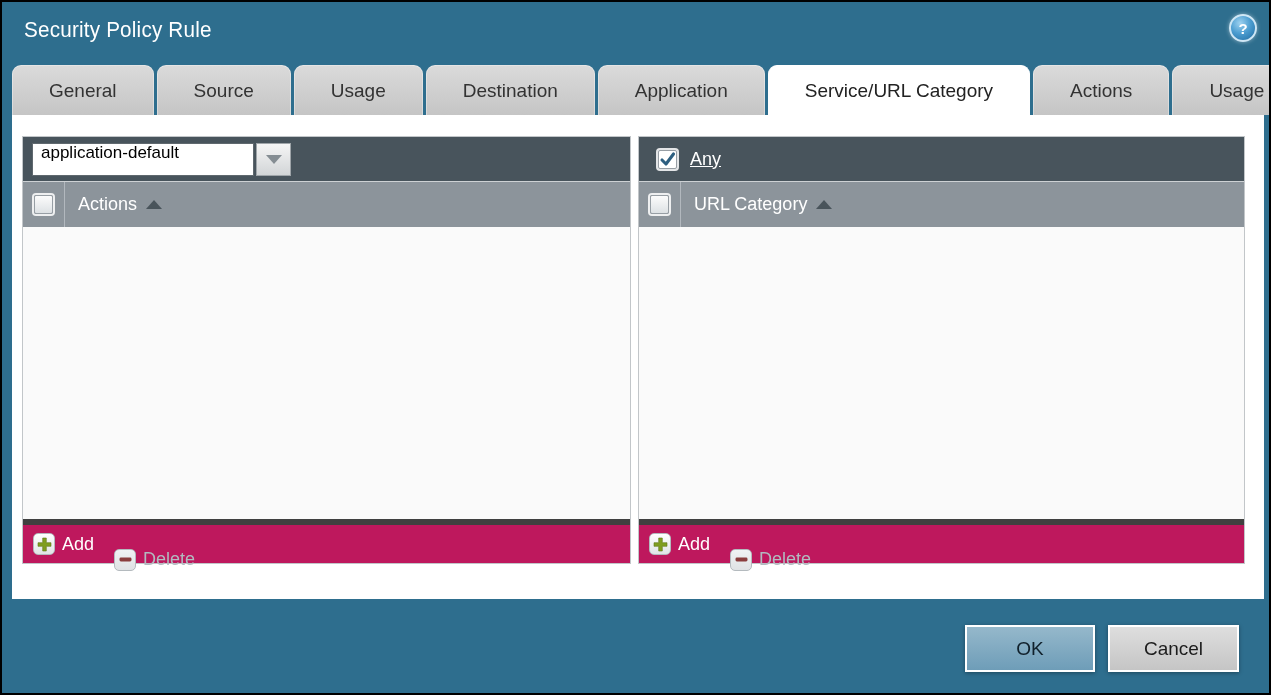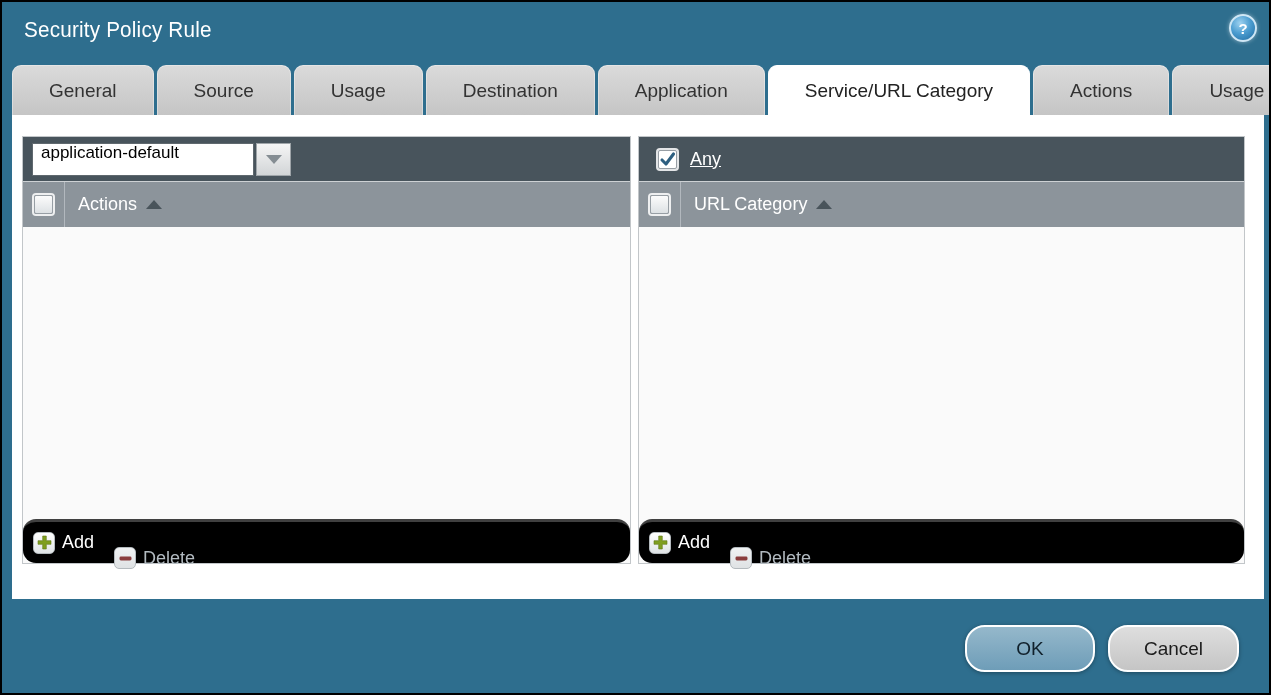--- a/index.html
+++ b/index.html
@@ -127,42 +127,41 @@
     width:0; height:0;
     border-left:8px solid transparent;
     border-right:8px solid transparent;
     border-bottom:9px solid #49545b;
   }
 
   .panel-list { flex:1 1 auto; background:#fafafa; }
 
   .panel-footer {
     height:44px; flex:0 0 44px;
-    background:#000000;
-    border-top:3px solid #404040;
+    background:#be185d;
+    border-top:6px solid #404040;
     display:flex; align-items:center;
     padding-left:10px;
-    border-radius:13px;
   }
   .footer-btn { display:flex; align-items:center; gap:7px; cursor:pointer; }
   .footer-btn + .footer-btn { margin-left:20px;margin-top:31px; }
   .icon-sq {
     width:22px; height:22px; border-radius:5px;
     background:linear-gradient(#ffffff,#e0e4e6);
     border:1px solid #b4babe;
     display:flex; align-items:center; justify-content:center;
   }
   .icon-sq.dim { background:linear-gradient(#f0f2f3,#dfe2e4); }
   .footer-label { color:#fff; font-size:18px; }
   .footer-label.disabled { color:#b2bac0; }
 
   
   .dlg-btn {
     position:absolute; top:623px; height:47px;
-    border:2px solid #fff; border-radius:20px;
+    border:2px solid #fff; border-radius:0;
     font-family:"Liberation Sans",sans-serif;
     font-size:19px; color:#10202b;
     box-shadow:0 1px 4px rgba(0,0,0,.35);
     cursor:pointer;
   }
   .dlg-btn.ok {
     left:963px; width:130px;
     background:linear-gradient(#95b8cb,#6e9db8);
   }
   .dlg-btn.cancel {

